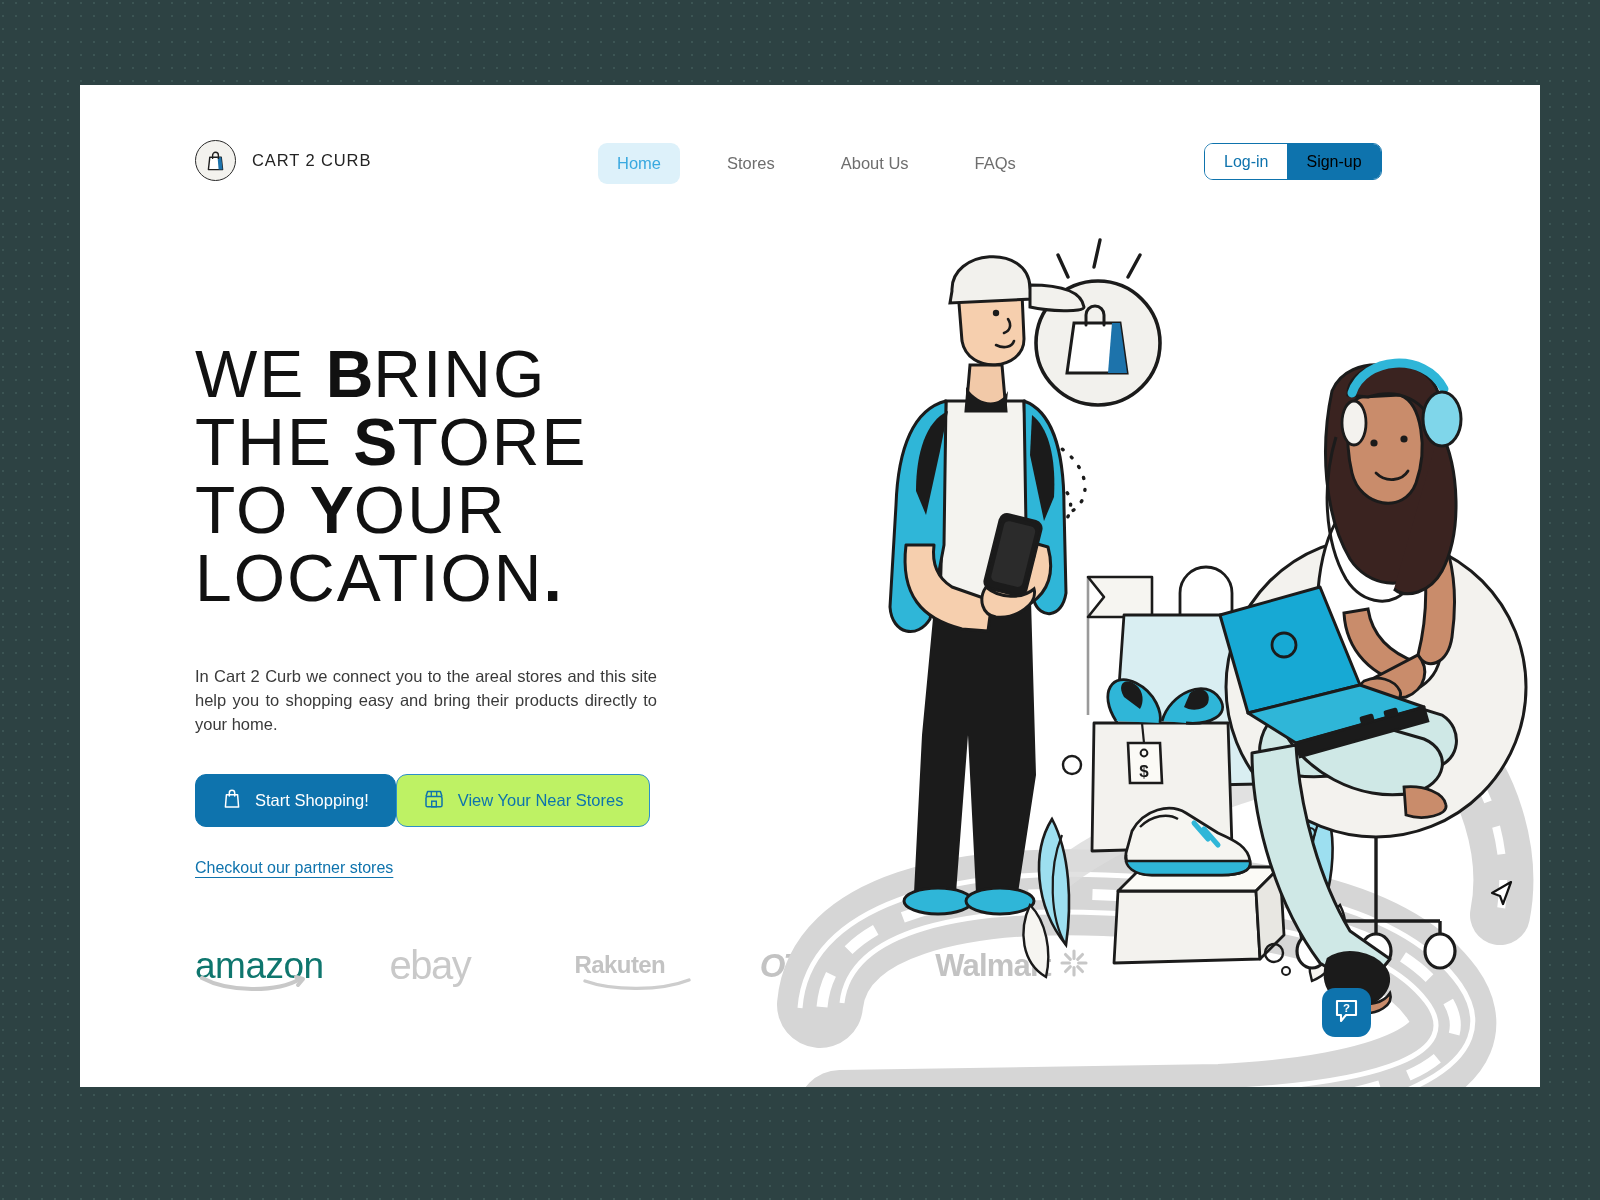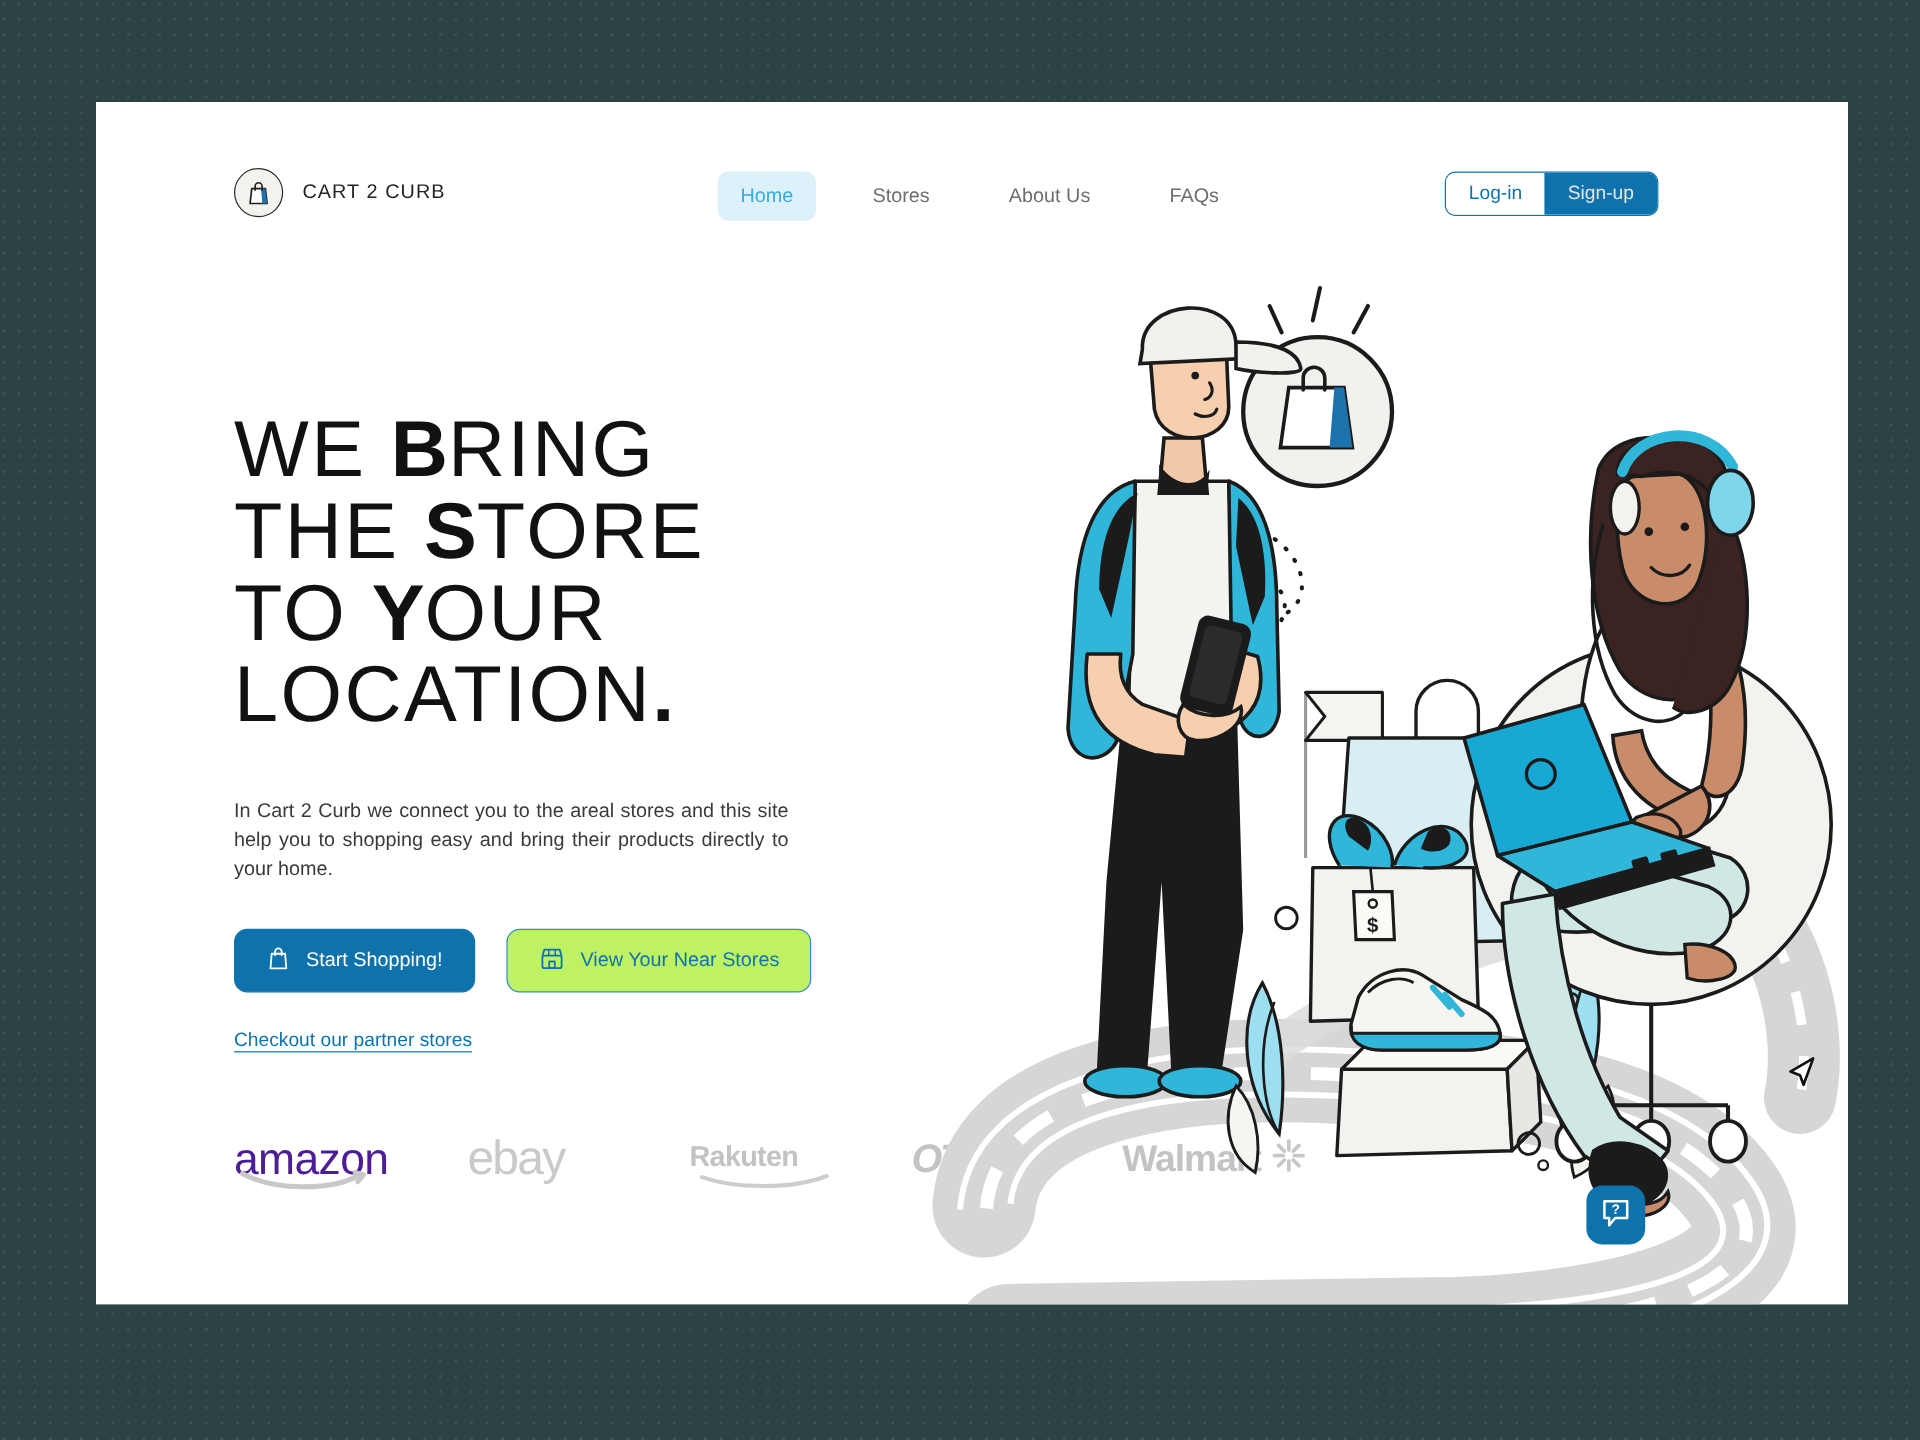--- a/index.html
+++ b/index.html
@@ -98,21 +98,21 @@
     font-size: 16px;
     color: #0e73ad;
     background: #fff;
     padding: 0 19px;
     display: flex; align-items: center;
     cursor: pointer;
     white-space: nowrap;
   }
   .auth-signup {
     font-size: 16px;
-    color: #e5e5e5;
+    color: #000000;
     background: #0e73ad;
     padding: 0 19px;
     display: flex; align-items: center;
     cursor: pointer;
     white-space: nowrap;
   }
 
   
   .hero-left {
     position: absolute;
@@ -150,21 +150,20 @@
     font-size: 16.5px;
     line-height: 24px;
     color: #3a3a3a;
     text-align: justify;
   }
 
   .cta-row {
     margin-top: 38px;
     display: flex;
     align-items: center;
-    gap: 26px;
   }
   .btn {
     display: flex;
     align-items: center;
     gap: 13px;
     border-radius: 11px;
     height: 53px;
     padding: 0 26px;
     font-size: 16.5px;
     cursor: pointer;
@@ -209,21 +208,21 @@
   .logo-amazon { width: 205px; }
   .logo-ebay   { width: 195px; }
   .logo-rakuten{ width: 195px; }
   .logo-otto   { width: 185px; }
   .logo-walmart{ width: 200px; }
 
   .amazon-word {
     font-size: 37px;
     font-weight: 400;
     letter-spacing: -0.5px;
-    color: #4c1d95;
+    color: #0f766e;
     line-height: 1;
   }
   .ebay-word {
     font-size: 40px;
     font-weight: 300;
     letter-spacing: -1.5px;
     color: #c9c9c9;
     line-height: 1;
   }
   .rakuten-word {

